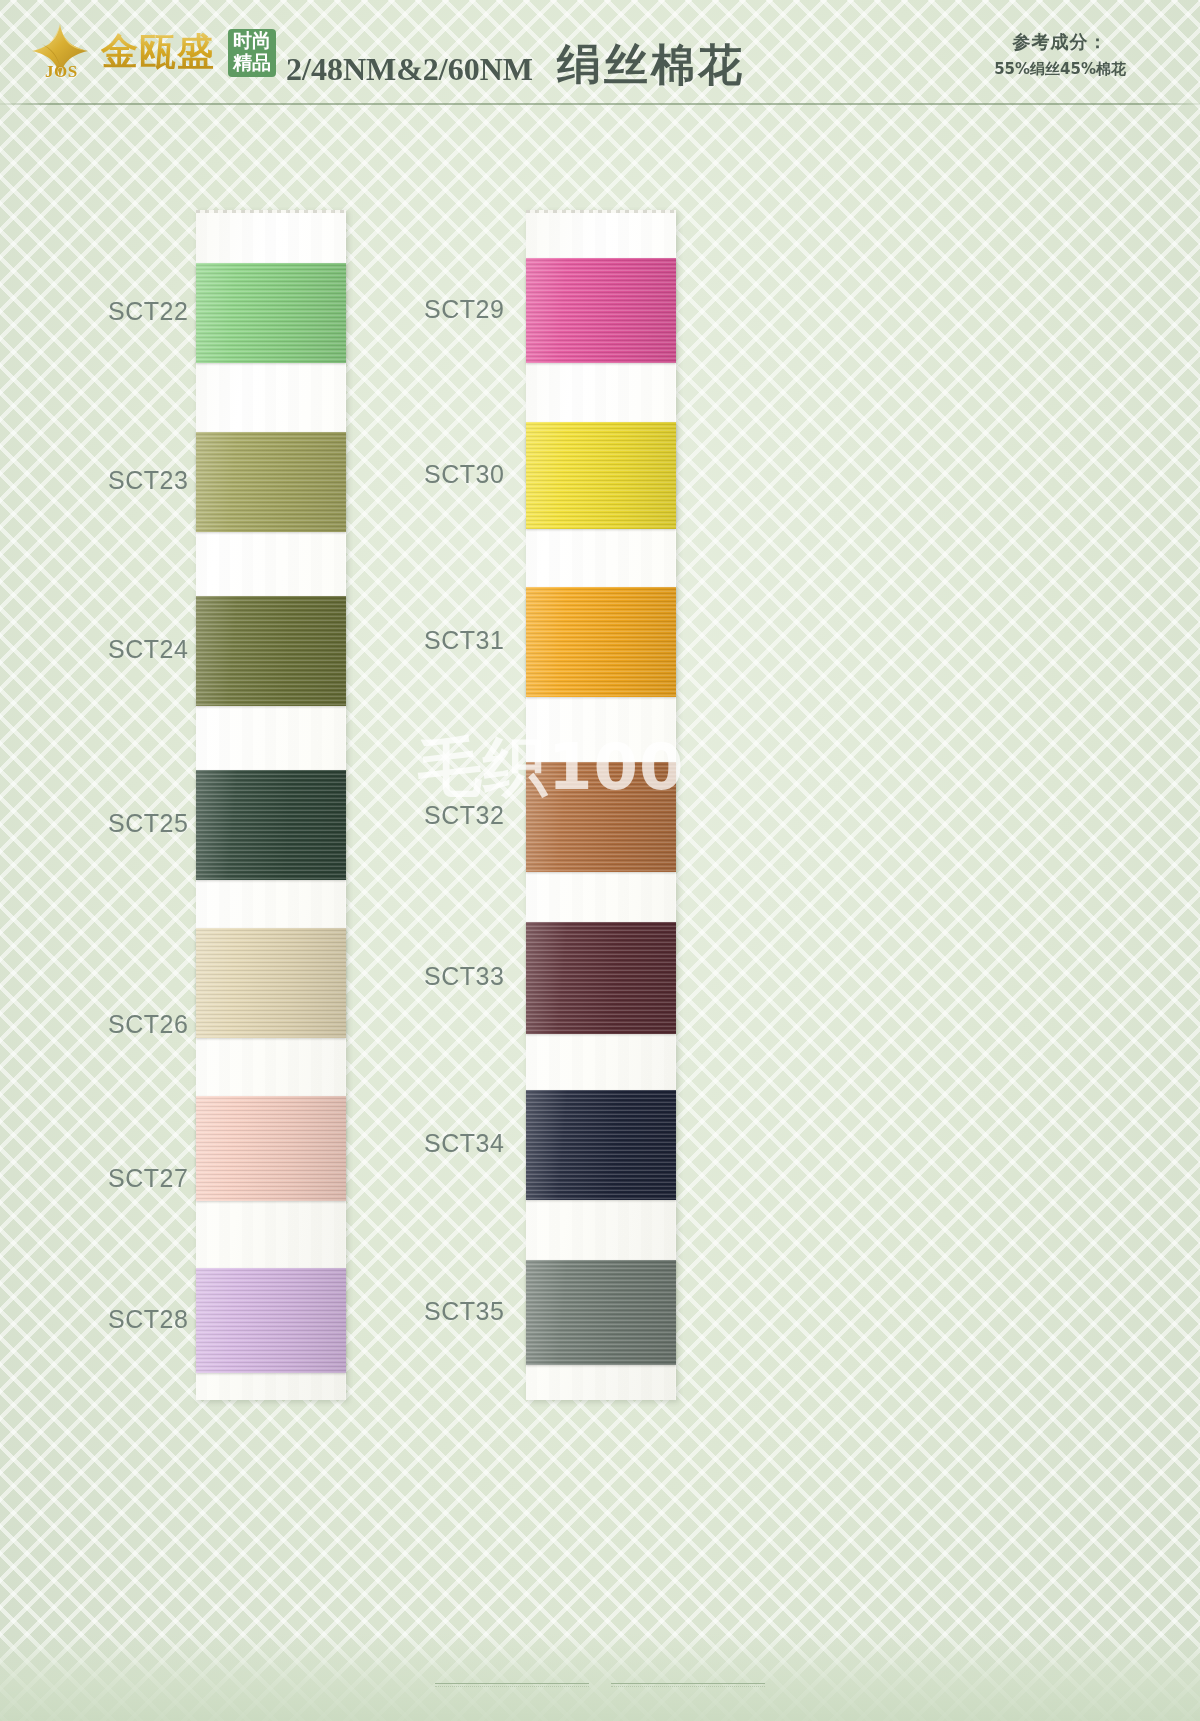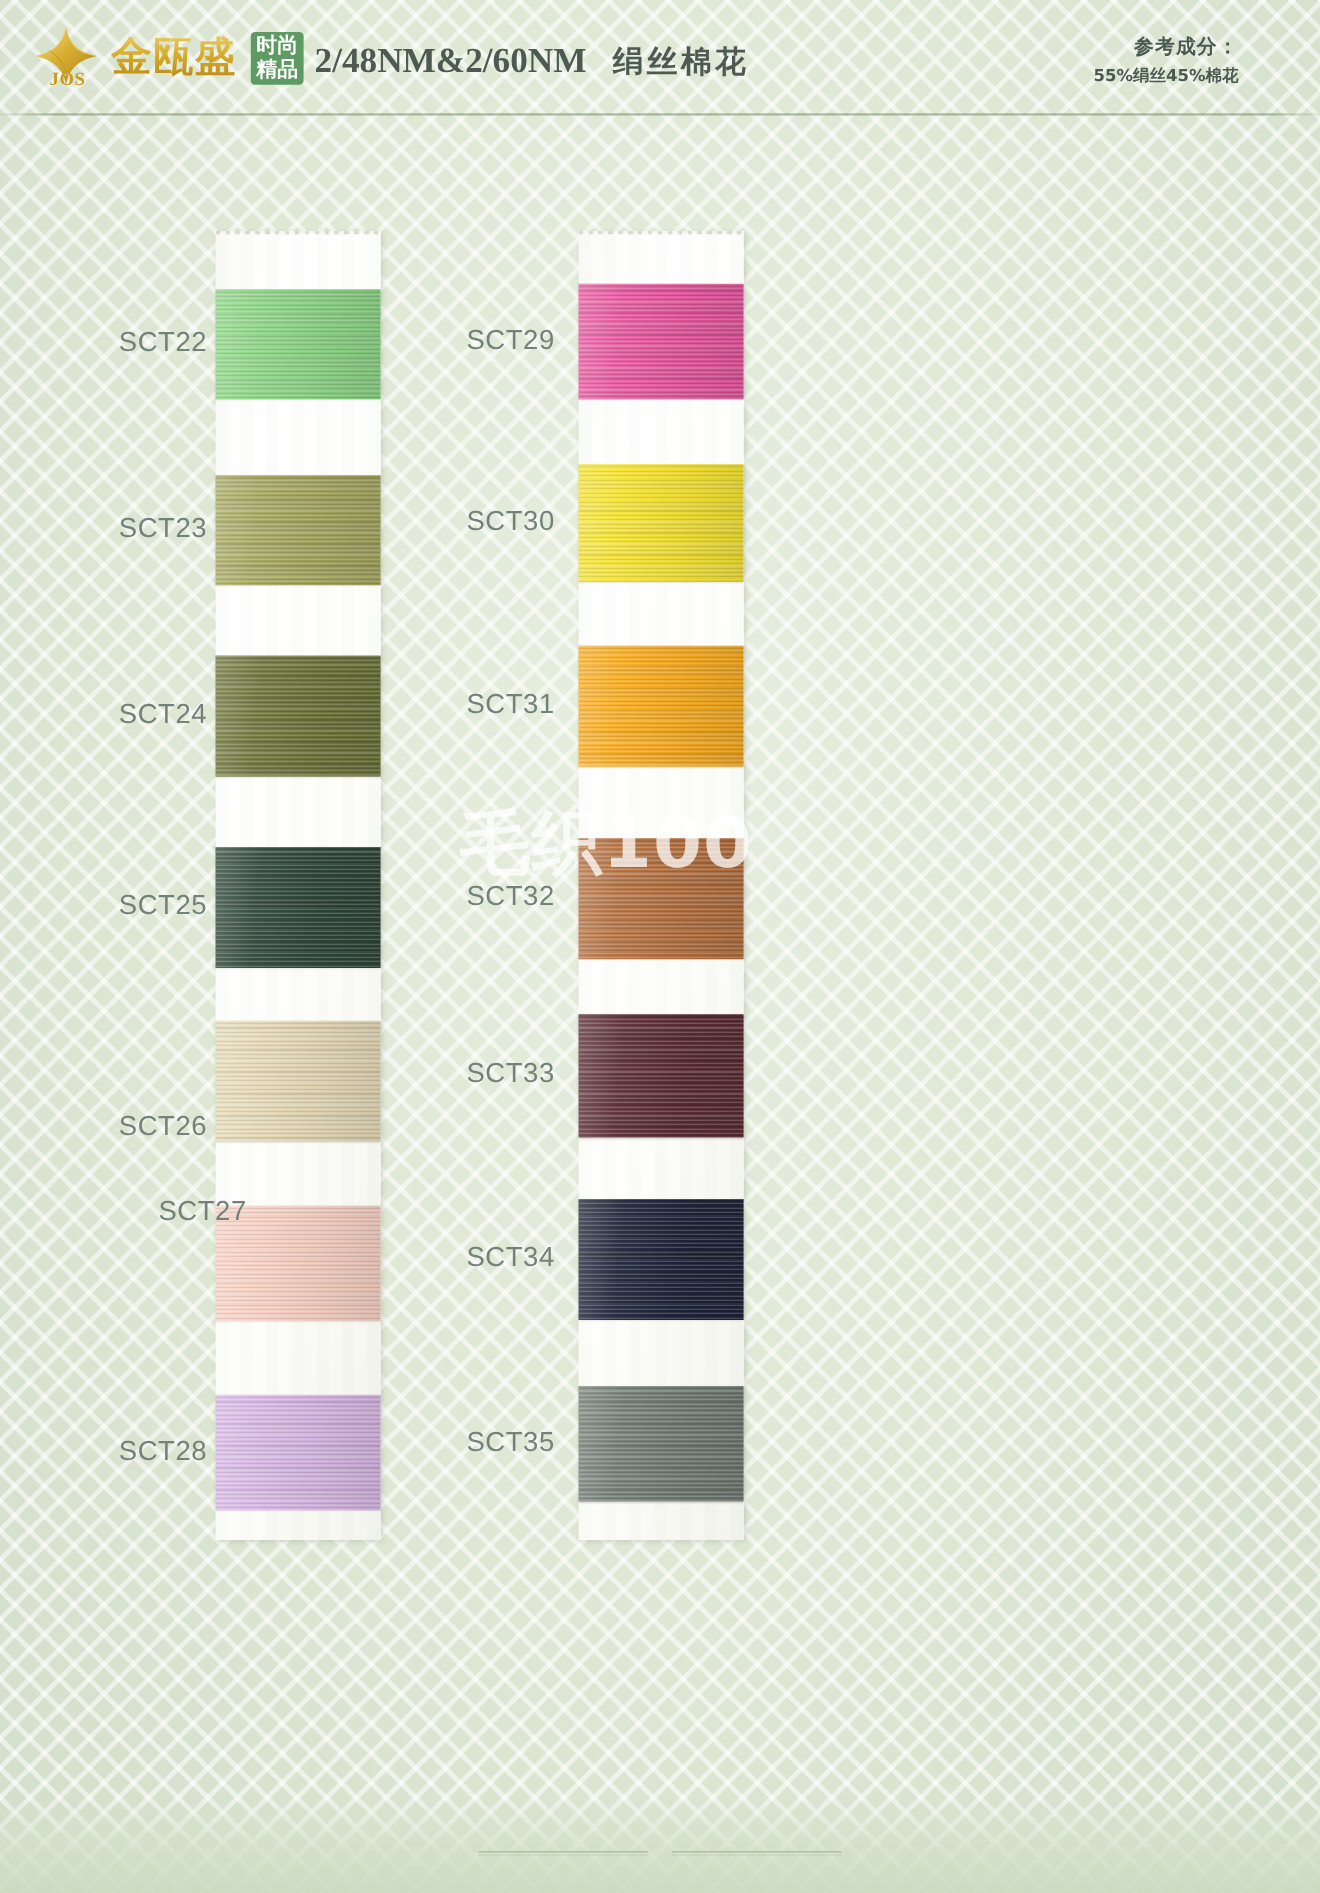--- a/index.html
+++ b/index.html
@@ -93,28 +93,28 @@
     font-family: "Liberation Serif", serif;
     font-weight: bold;
     color: #4c5a52;
     white-space: nowrap;
   }
   #title-code {
     font-size: 32px; letter-spacing: 0px;
   }
   #title-cn {
     font-family: Liberation Sans, sans-serif;
-    font-size: 28px; font-weight: bold; letter-spacing: 3px;
+    font-size: 44px; font-weight: bold; letter-spacing: 3px;
     margin-left: 20px;
   }
 
   
   #composition {
     position: absolute; right: 74px; top: 30px;
-    text-align: right;
+    text-align: center;
     color: #4b5a50;
     font-family: "DejaVu Sans", sans-serif;
   }
   #composition-label { font-size: 18px; font-weight: bold; letter-spacing: 1px; }
   #composition-value { font-size: 15px; font-weight: bold; margin-top: 6px; letter-spacing: 0px; }
 
   
   #watermark {
     position: absolute;
     left: 418px; top: 738px;
@@ -347,21 +347,21 @@
         <div class="sheen"></div>
       </div>
   </div>
 
   <div id="labels-layer">
       <div class="label left" style="top: 297px;">SCT22</div>
       <div class="label left" style="top: 466px;">SCT23</div>
       <div class="label left" style="top: 635px;">SCT24</div>
       <div class="label left" style="top: 809px;">SCT25</div>
       <div class="label left" style="top: 967px; margin-top: 43px;">SCT26</div>
-      <div class="label left" style="top: 1087px; margin-left: 36px;">SCT27</div>
+      <div class="label left" style="top: 1164px;">SCT27</div>
       <div class="label left" style="top: 1304.5px;">SCT28</div>
       <div class="label right" style="top: 294.5px;">SCT29</div>
       <div class="label right" style="top: 459.5px;">SCT30</div>
       <div class="label right" style="top: 626px;">SCT31</div>
       <div class="label right" style="top: 801px;">SCT32</div>
       <div class="label right" style="top: 962px;">SCT33</div>
       <div class="label right" style="top: 1129px;">SCT34</div>
       <div class="label right" style="top: 1296.5px;">SCT35</div>
     </div>
 

